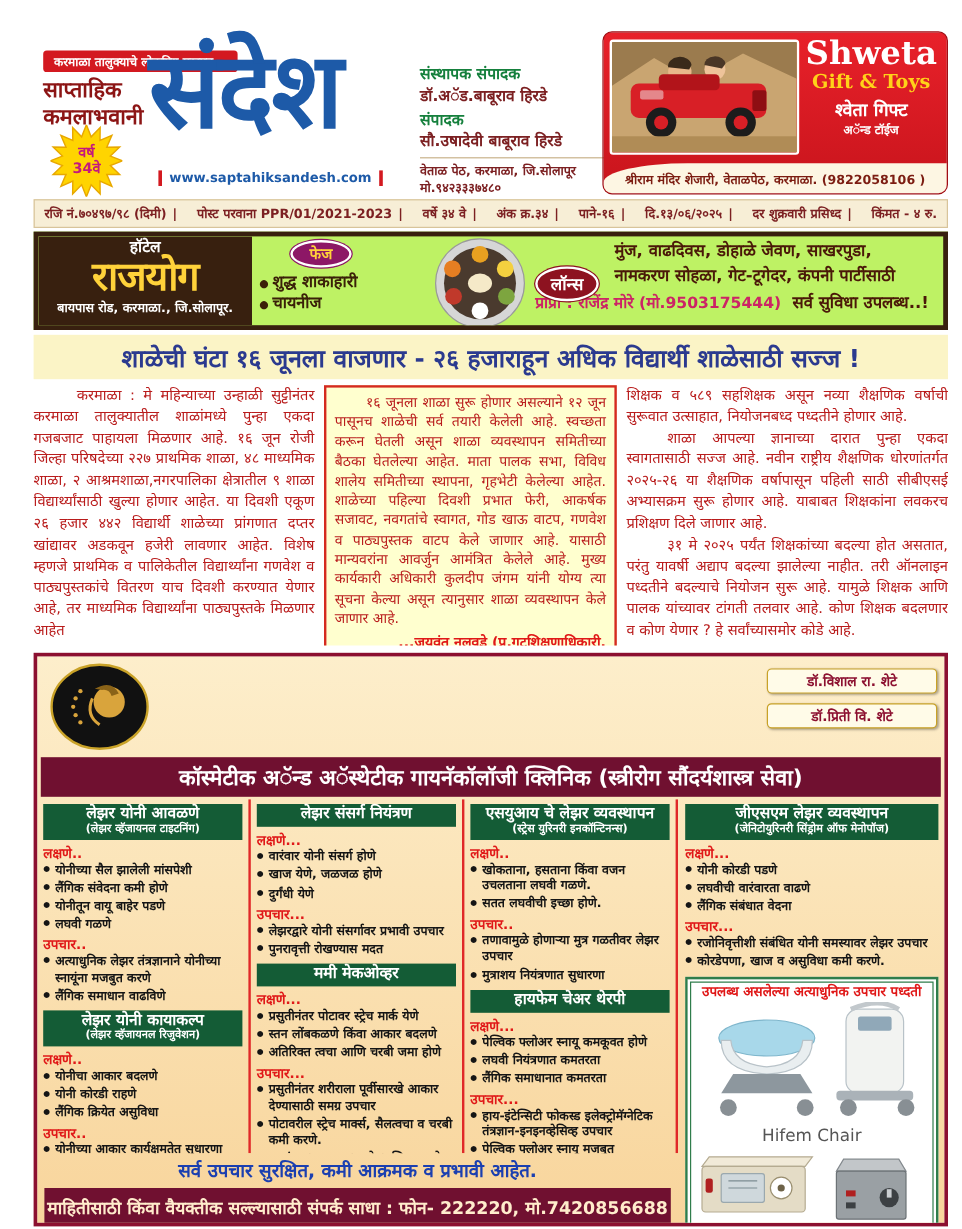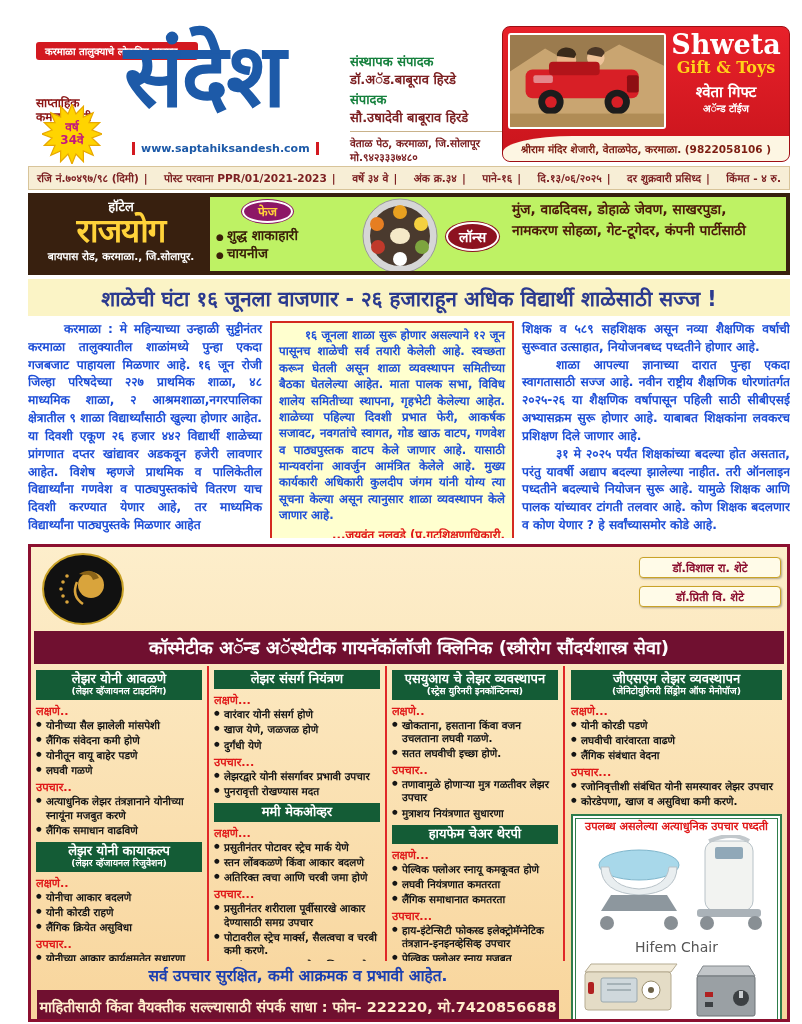--- a/index.html
+++ b/index.html
@@ -9,21 +9,21 @@
     font-family:"DejaVu Sans", sans-serif; color:#1a1a1a;
     overflow:hidden; position:relative; padding:26px 12px 6px 28px;
   }
   .section { width:762px; }
 
   
   .header { position:relative; height:138px; }
   .tagline { position:absolute; left:8px; top:16px; background:#d31920; color:#fff;
     font-size:10px; font-weight:bold; padding:2px 9px; border-radius:3px; white-space:nowrap; }
   .weekly { position:absolute; left:8px; top:39px; color:#8c1515; font-weight:800;
-    font-size:12px; line-height:1.2;margin-top:31px; }
+    font-size:18px; line-height:1.2; }
   .logo-sandesh { position:absolute; left:96px; top:4px; color:#1d5aa8; font-weight:800;
     font-size:88px; line-height:1.05; letter-spacing:-2px; }
   .starburst { position:absolute; left:14px; top:78px; width:60px; height:60px; }
   .starburst .sb-text { position:absolute; inset:0; display:flex; flex-direction:column;
     align-items:center; justify-content:center; color:#c4187e; font-weight:800;
     font-size:12px; line-height:1.05; }
   .website { position:absolute; left:104px; top:116px; color:#1d5aa8; font-size:11px;
     font-weight:bold; border-left:3px solid #d31920; border-right:3px solid #d31920; padding:0 6px; }
   .editors { position:absolute; left:322px; top:26px; width:178px; }
   .ed-label { color:#15803d; font-weight:800; font-size:13px; }
@@ -80,21 +80,21 @@
   .hotel-prop { color:#cc2366; font-weight:800; font-size:13px; white-space:nowrap; }
   .hotel-all { color:#4a1808; font-weight:800; font-size:13.8px; white-space:nowrap; padding-right:4px; }
 
   
   .headline { margin-top:4px; height:37px; background:#fbf4c6; display:flex; align-items:center;
     justify-content:center; }
   .headline div { color:#2b3a8f; font-weight:800; font-size:20.5px; white-space:nowrap; }
 
   
   .news { display:flex; gap:8px; padding-top:5px; height:222px; overflow:hidden; }
-  .news p { text-align:justify; font-size:12.2px; line-height:1.46; color:#1d4ed8;font-weight:bold; }
+  .news p { text-align:justify; font-size:12.2px; line-height:1.46; color:#b91c1c; }
   .ncol1 { width:234px; }
   .ncol1 p { text-indent:36px; }
   .nmid { width:244px; }
   .ybox { background:#ffffcf; border:2px solid #d42a20; padding:4px 7px 3px; }
   .ybox p { font-size:11.7px; line-height:1.4; text-indent:26px; }
   .yattr { color:#e01818; font-weight:800; text-align:right; font-size:11.8px; padding-top:2px; }
   .nmid-p { padding-top:5px; }
   .ncol3 { flex:1; }
   .ncol3 p.ind { text-indent:34px; }
 
@@ -235,20 +235,24 @@
       <circle cx="38" cy="61" r="7" fill="#ffffff"></circle>
       <circle cx="16" cy="49" r="7" fill="#c0392b"></circle>
       <circle cx="15" cy="26" r="7" fill="#e67e22"></circle>
       <ellipse cx="38" cy="38" rx="10" ry="8" fill="#f5e9c8"></ellipse>
     </svg>
   </div>
   <div class="hotel-right">
     <span class="badge-lawns">लॉन्स</span>
     <div class="hotel-line">मुंज, वाढदिवस, डोहाळे जेवण, साखरपुडा,</div>
     <div class="hotel-line">नामकरण सोहळा, गेट-टूगेदर, कंपनी पार्टीसाठी</div>
+    <div class="hotel-bottom">
+      <span class="hotel-prop">प्रोप्रा : राजेंद्र मोरे (मो.9503175444)</span>
+      <span class="hotel-all">सर्व सुविधा उपलब्ध..!</span>
+    </div>
   </div>
 </div>
 
 <div class="headline section">
   <div>शाळेची घंटा १६ जूनला वाजणार - २६ हजाराहून अधिक विद्यार्थी शाळेसाठी सज्ज !</div>
 </div>
 
 <div class="news section">
   <div class="ncol1">
     <p>करमाळा : मे महिन्याच्या उन्हाळी सुट्टीनंतर करमाळा तालुक्यातील शाळांमध्ये पुन्हा एकदा गजबजाट पाहायला मिळणार आहे. १६ जून रोजी जिल्हा परिषदेच्या २२७ प्राथमिक शाळा, ४८ माध्यमिक शाळा, २ आश्रमशाळा,नगरपालिका क्षेत्रातील ९ शाळा विद्यार्थ्यांसाठी खुल्या होणार आहेत. या दिवशी एकूण २६ हजार ४४२ विद्यार्थी शाळेच्या प्रांगणात दप्तर खांद्यावर अडकवून हजेरी लावणार आहेत. विशेष म्हणजे प्राथमिक व पालिकेतील विद्यार्थ्यांना गणवेश व पाठ्यपुस्तकांचे वितरण याच दिवशी करण्यात येणार आहे, तर माध्यमिक विद्यार्थ्यांना पाठ्यपुस्तके मिळणार आहेत</p>

